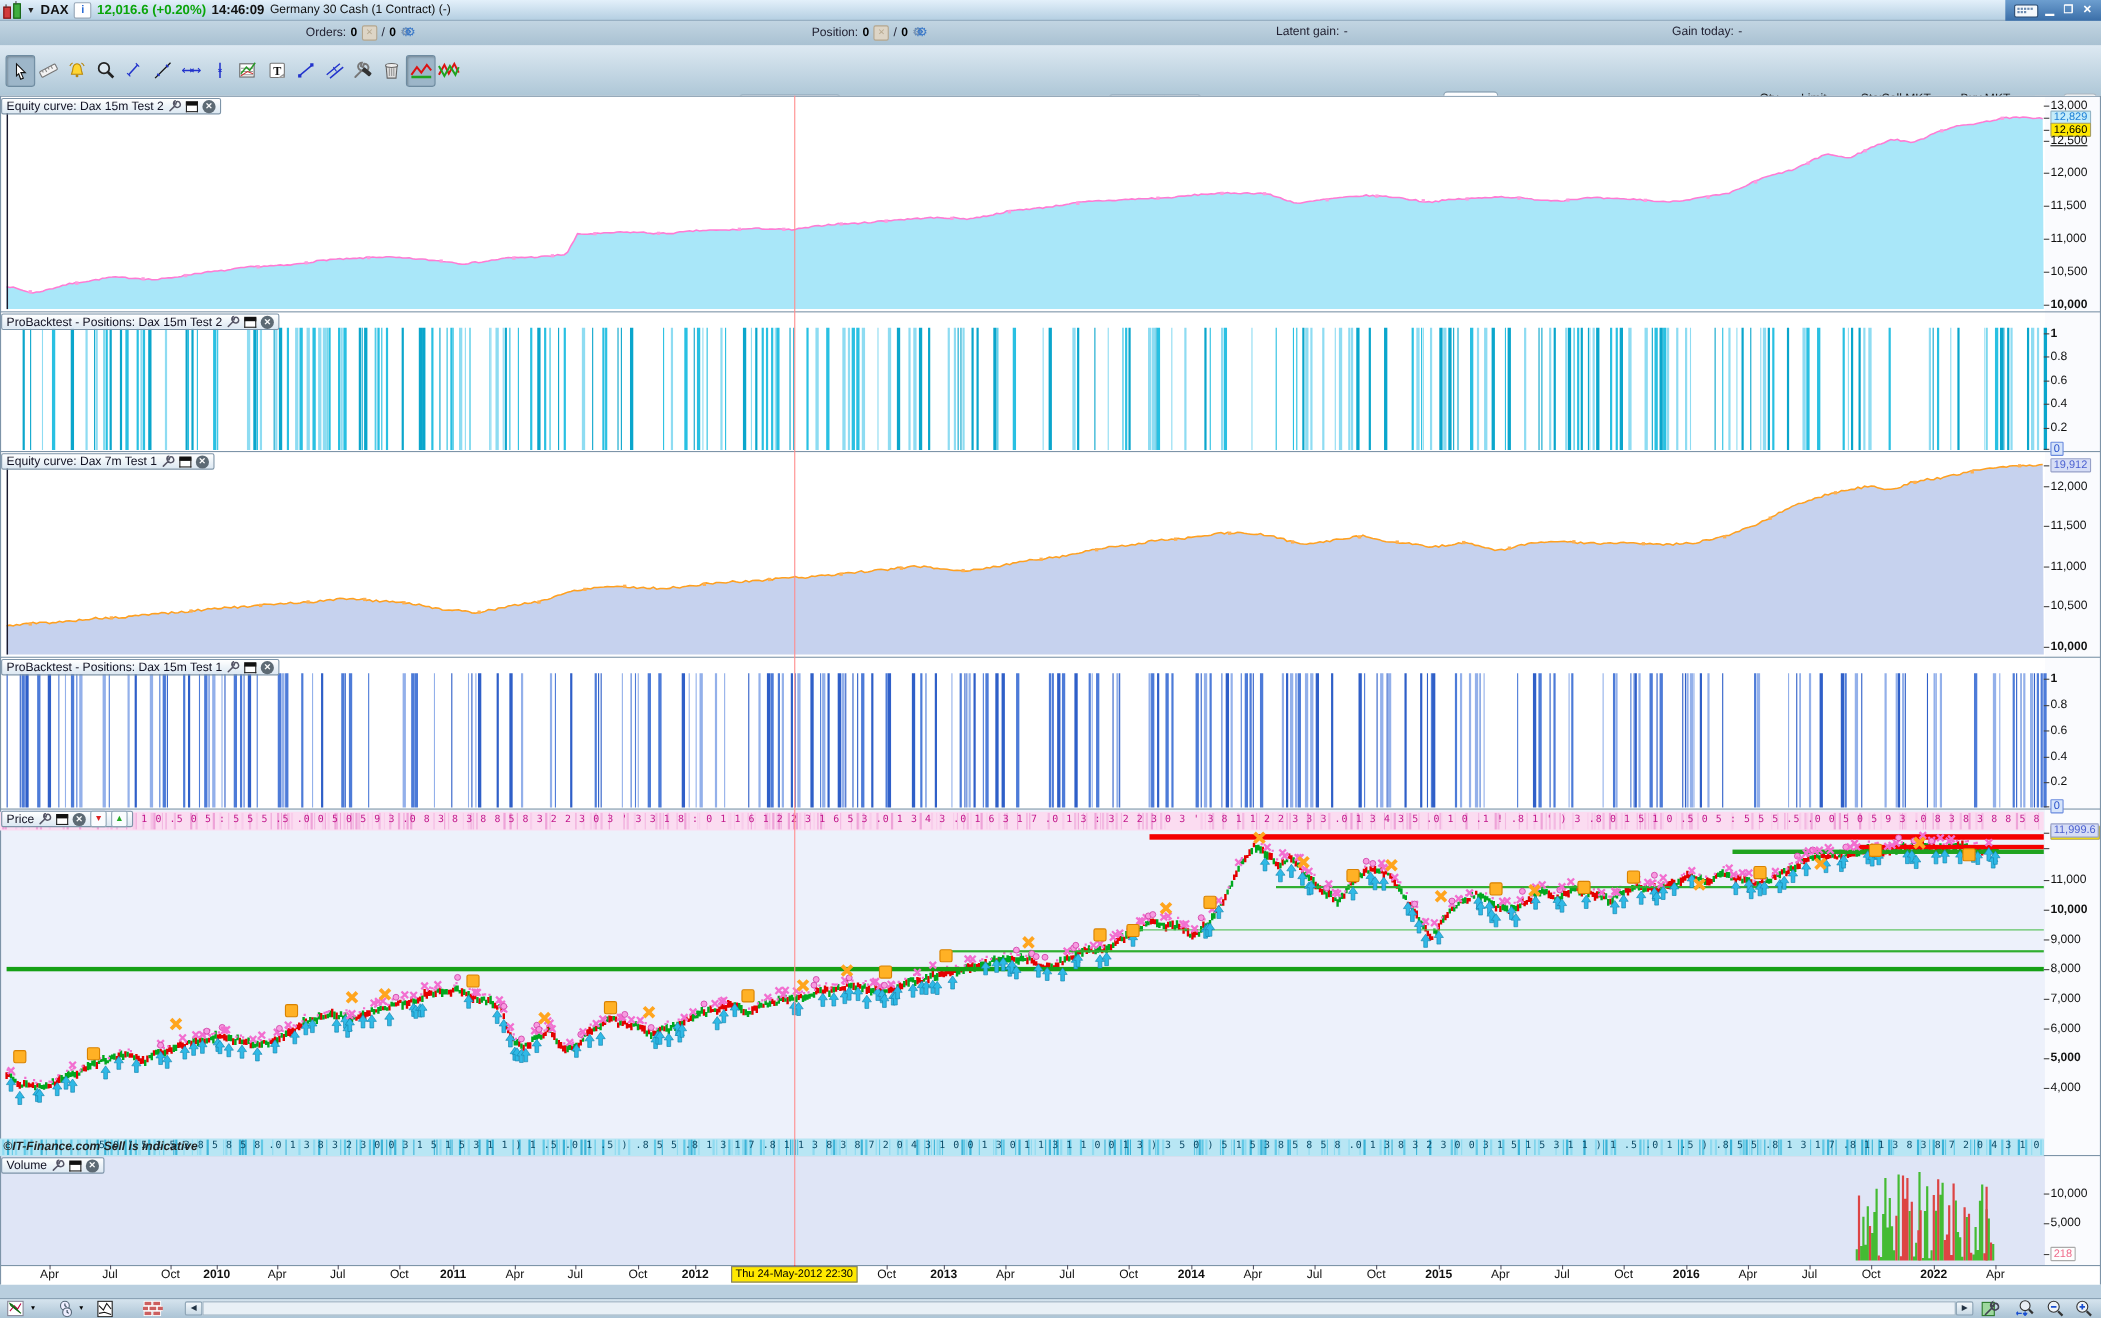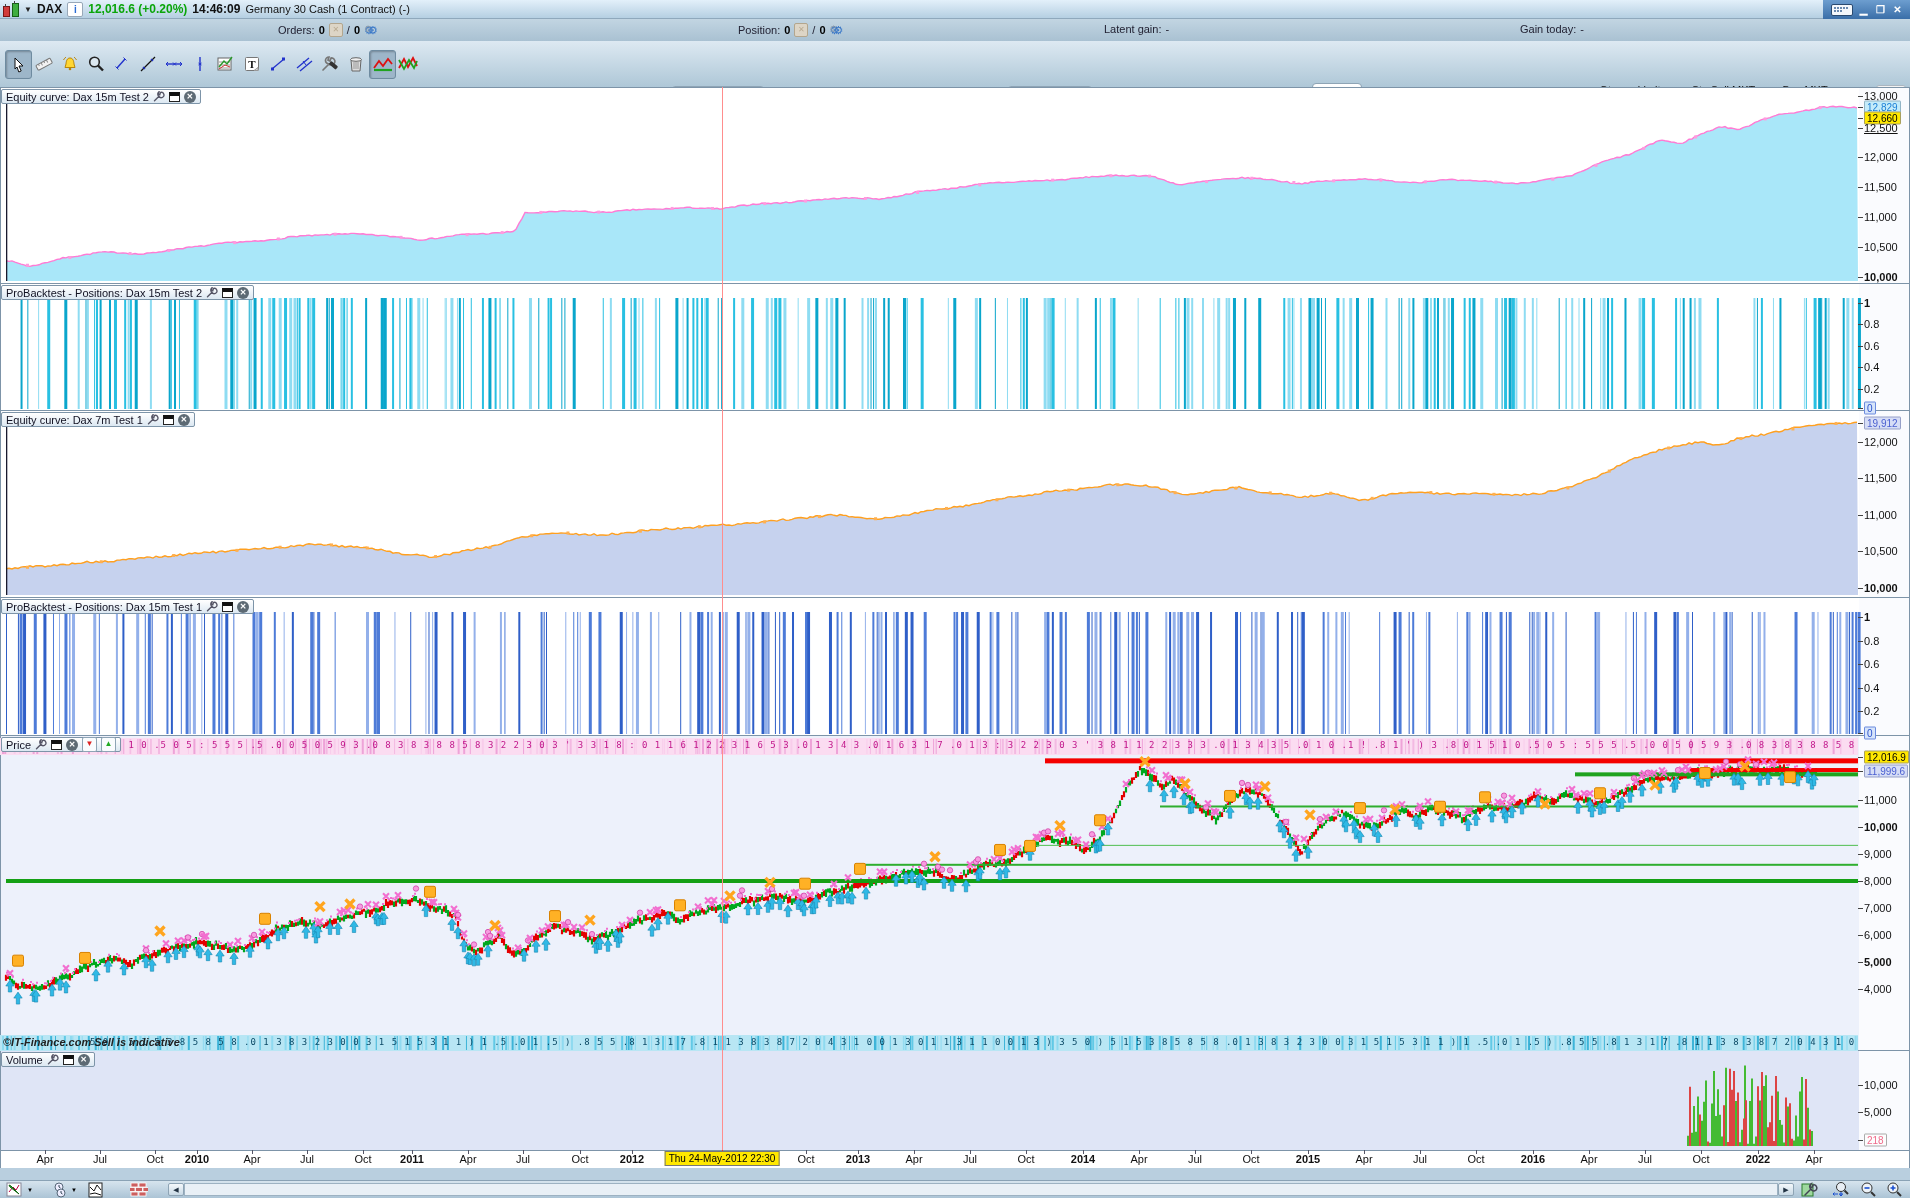--- a/index.html
+++ b/index.html
@@ -126,21 +126,21 @@
       <span class="gears">⚙</span>
     </div>
     <div class="stgroup" style="left:738px">
       <span>Position:</span>
       <b>0</b>
       <span class="miniflat">✕</span>
       <span>/</span>
       <b>0</b>
       <span class="gears">⚙</span>
     </div>
-    <div class="stgroup" style="left:1104px">
+    <div class="stgroup" style="left:1160px">
       <span>Latent gain:</span>
       <span>-</span>
     </div>
     <div class="stgroup" style="left:1520px">
       <span>Gain today:</span>
       <span>-</span>
     </div>
   </div>
 
   <div class="toolbar">
@@ -1511,21 +1511,21 @@
         <div class="glabel" style="top: 577px;">0.6</div>
         <div class="gtick" style="top: 601px;"></div>
         <div class="glabel" style="top: 601px;">0.4</div>
         <div class="gtick" style="top: 624px;"></div>
         <div class="glabel" style="top: 624px;">0.2</div>
         <div class="gtick" style="top: 646px;"></div>
         <div class="glabel boxed blue" style="top: 646px;">0</div>
         <div class="gtick" style="top: 670px;"></div>
         <div class="glabel boxed yellow" style="top: 670px;">12,016.9</div>
         <div class="gtick" style="top: 684px;"></div>
-        <div class="glabel boxed lav" style="top: 684px; text-align: right;">11,999.6</div>
+        <div class="glabel boxed lav" style="top: 668px; text-align: right;">11,999.6</div>
         <div class="gtick" style="top: 713px;"></div>
         <div class="glabel" style="top: 713px;">11,000</div>
         <div class="gtick" style="top: 740px;"></div>
         <div class="glabel bold" style="top: 740px;">10,000</div>
         <div class="gtick" style="top: 767px;"></div>
         <div class="glabel" style="top: 767px;">9,000</div>
         <div class="gtick" style="top: 794px;"></div>
         <div class="glabel" style="top: 794px;">8,000</div>
         <div class="gtick" style="top: 821px;"></div>
         <div class="glabel" style="top: 821px;">7,000</div>

